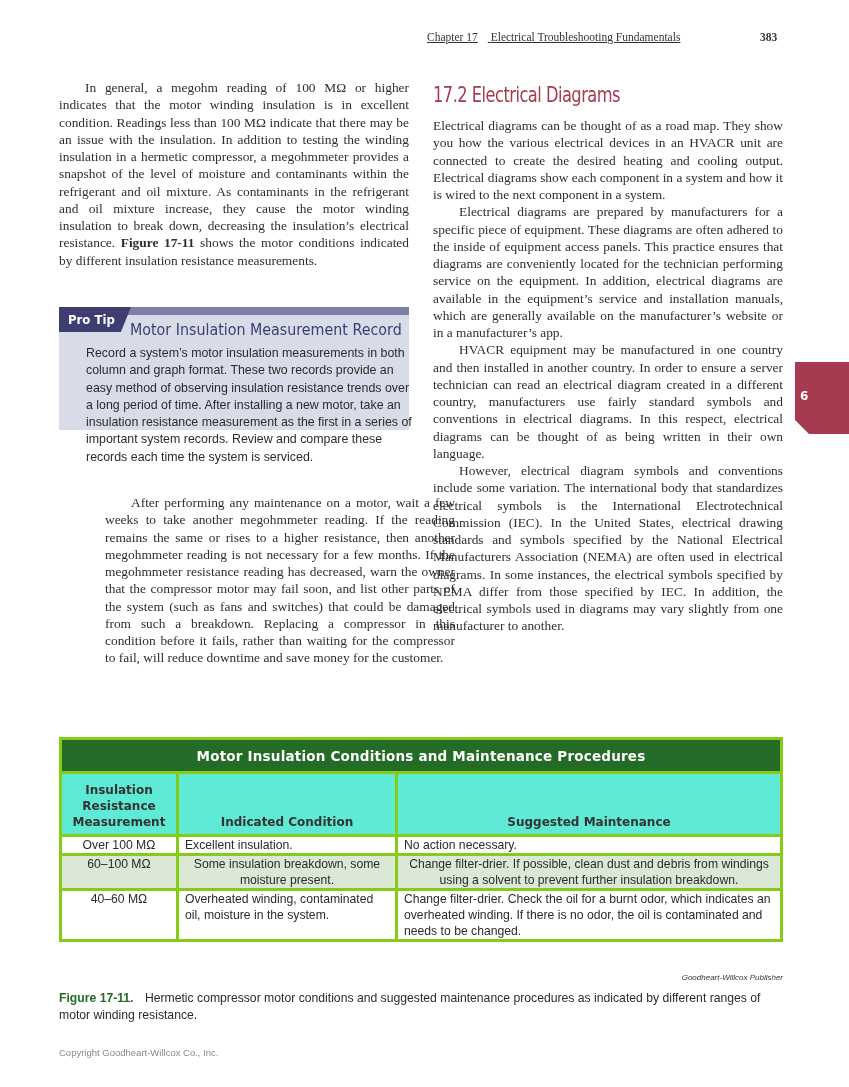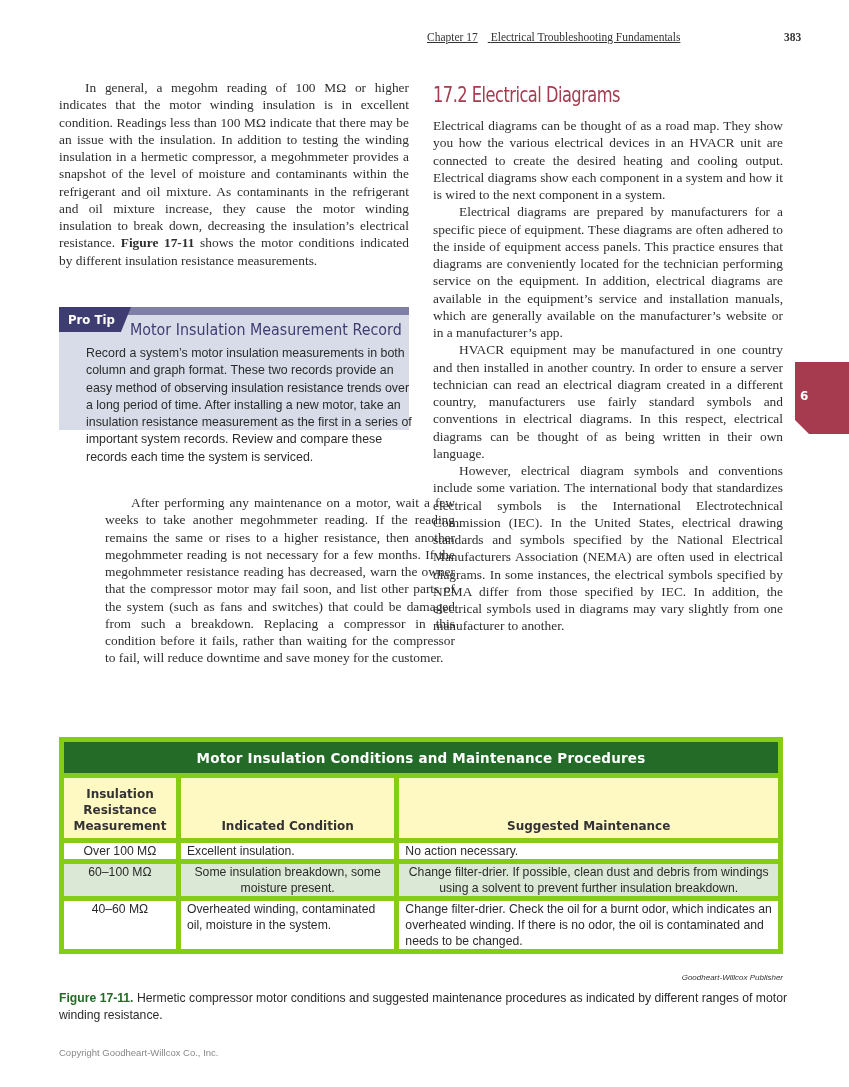--- a/index.html
+++ b/index.html
@@ -6,21 +6,21 @@
   body {
     width: 849px; height: 1087px; position: relative; overflow: hidden;
     background: #ffffff; color: #2b2b2b;
     font-family: "DejaVu Serif", serif;
   }
   .running-head {
     position: absolute; top: 31px; left: 427px; width: 360px;
     font-family: "Liberation Serif", serif; font-size: 11.5px; color: #333; text-decoration: underline;
   }
   .running-head .chap { margin-right: 10px; }
-  .running-head .page-num { position: absolute; left: 333px; font-weight: bold; margin-left: 24px; }
+  .running-head .page-num { position: absolute; left: 333px; font-weight: bold; }
 
   .col { position: absolute; font-family: "Liberation Serif", serif; font-size: 13.4px; line-height: 17.25px; text-align: justify; color: #2e2e2e; }
   .col p { margin: 0; text-indent: 26px; }
   .col p.noindent { text-indent: 0; }
   .col-left { left: 59px; top: 79px; width: 350px; }
   .col-right { left: 433px; top: 79px; width: 350px; }
 
   .section-title {
     font-family: "DejaVu Sans", sans-serif; font-stretch: condensed;
     font-size: 21px; color: #a63a4f; font-weight: normal; margin: 3px 0 9px 0;
@@ -58,44 +58,44 @@
   }
   .chapter-tab span {
     position: absolute; left: 5px; top: 27px; color: #fff;
     font-family: "DejaVu Sans", sans-serif; font-weight: bold; font-size: 12px;
   }
 
   .figure-table {
     position: absolute; left: 59px; top: 737px; width: 724px;
     border-collapse: collapse; font-family: "Liberation Sans", sans-serif; font-size: 12.2px;
   }
-  .figure-table td, .figure-table th { border: 5px solid #84cc16; }
+  .figure-table td, .figure-table th { border: 3px solid #84cc16; }
   .figure-table .title-row th {
     background: #236b26; color: #fff; height: 29px;
     font-family: "DejaVu Sans", sans-serif; font-size: 13.5px; font-weight: bold; letter-spacing: 0.2px;
   }
   .figure-table .head-row th {
-    background: #fef9c3; color: #333; vertical-align: bottom; padding: 4px 6px 4px 6px;
+    background: #5eead4; color: #333; vertical-align: bottom; padding: 4px 6px 4px 6px;
     font-family: "DejaVu Sans", sans-serif; font-size: 12px; font-weight: bold; line-height: 16px;
     height: 52px;
   }
   .figure-table td { vertical-align: top; padding: 0 6px; line-height: 16px; color: #2b2b2b; }
   .figure-table td.m { text-align: center; }
   .figure-table tr.alt td { background: #dbe8d6; text-align: center; }
   .figure-table tr.plain td { background: #ffffff; }
 
   .credit {
     position: absolute; left: 560px; top: 973px; width: 223px; text-align: right;
     font-family: "Liberation Sans", sans-serif; font-style: italic; font-size: 8px; color: #333;
   }
   .caption {
     position: absolute; left: 59px; top: 990px; width: 730px;
     font-family: "Liberation Sans", sans-serif; font-size: 12.2px; line-height: 17px; color: #2b2b2b;
   }
-  .caption .fig-label { color: #236b26; font-weight: bold; margin-right: 0; }
+  .caption .fig-label { color: #236b26; font-weight: bold; margin-right: 8px; }
   .copyright {
     position: absolute; left: 59px; top: 1047px;
     font-family: "Liberation Sans", sans-serif; font-size: 9.5px; color: #888;
   }
 </style>
 </head>
 <body>
 
 <div class="running-head">
   <span class="chap">Chapter 17</span>

